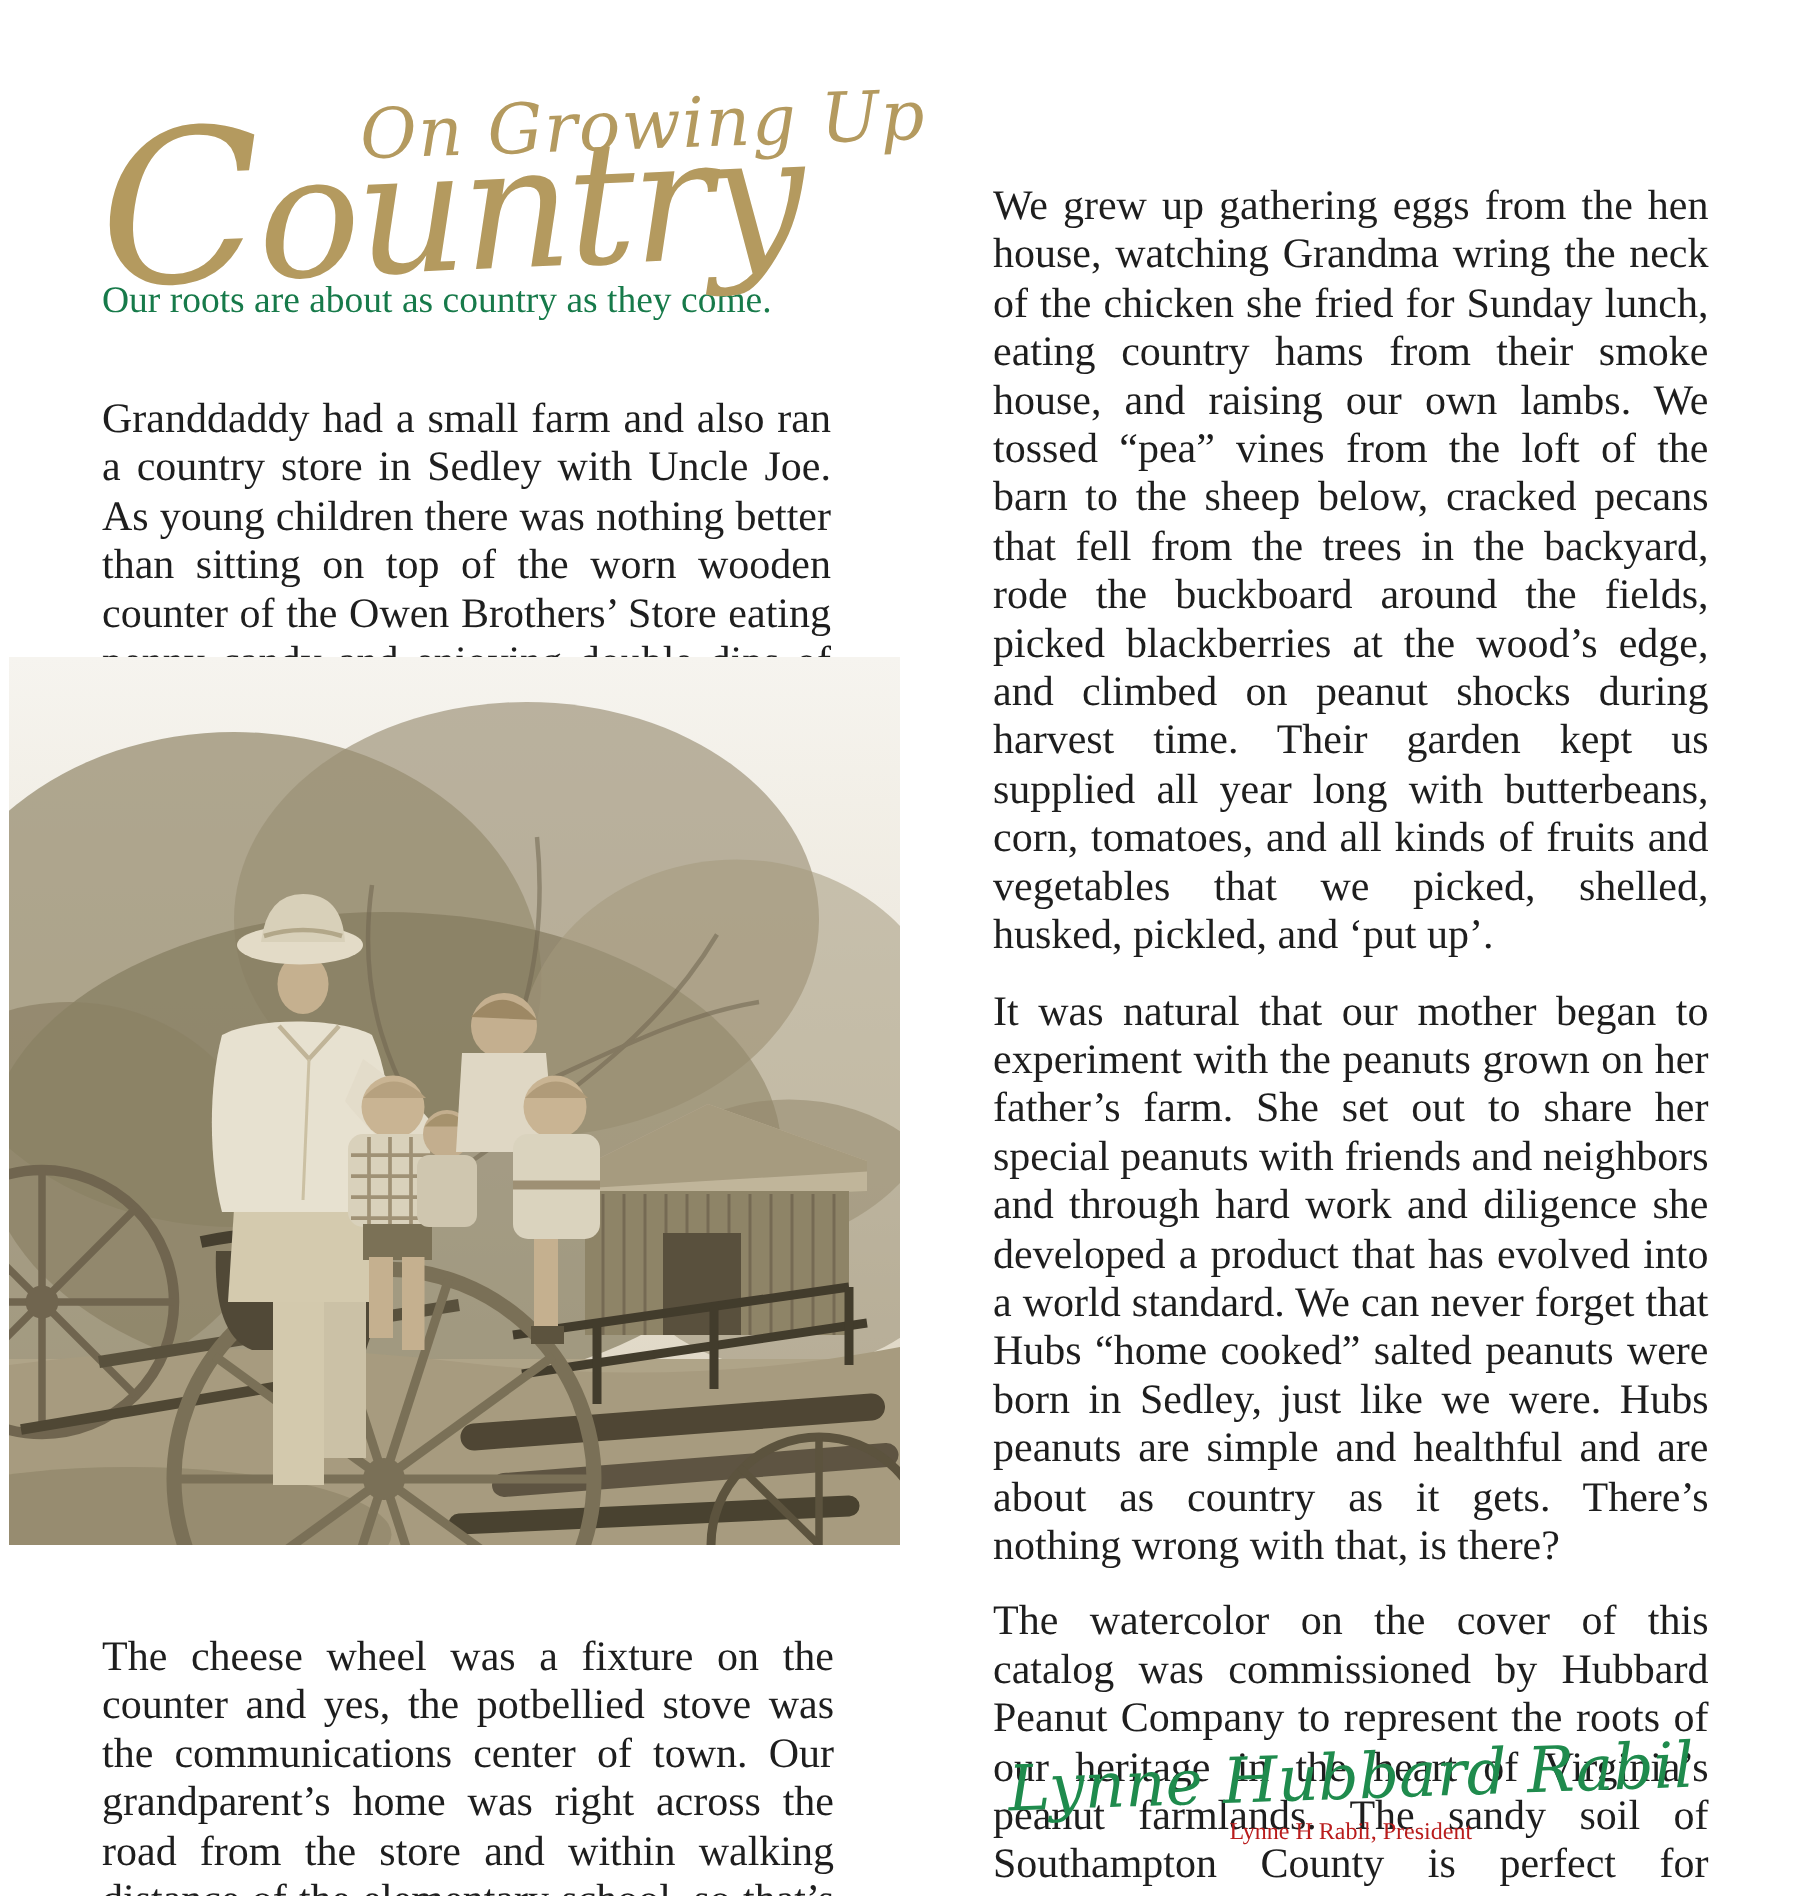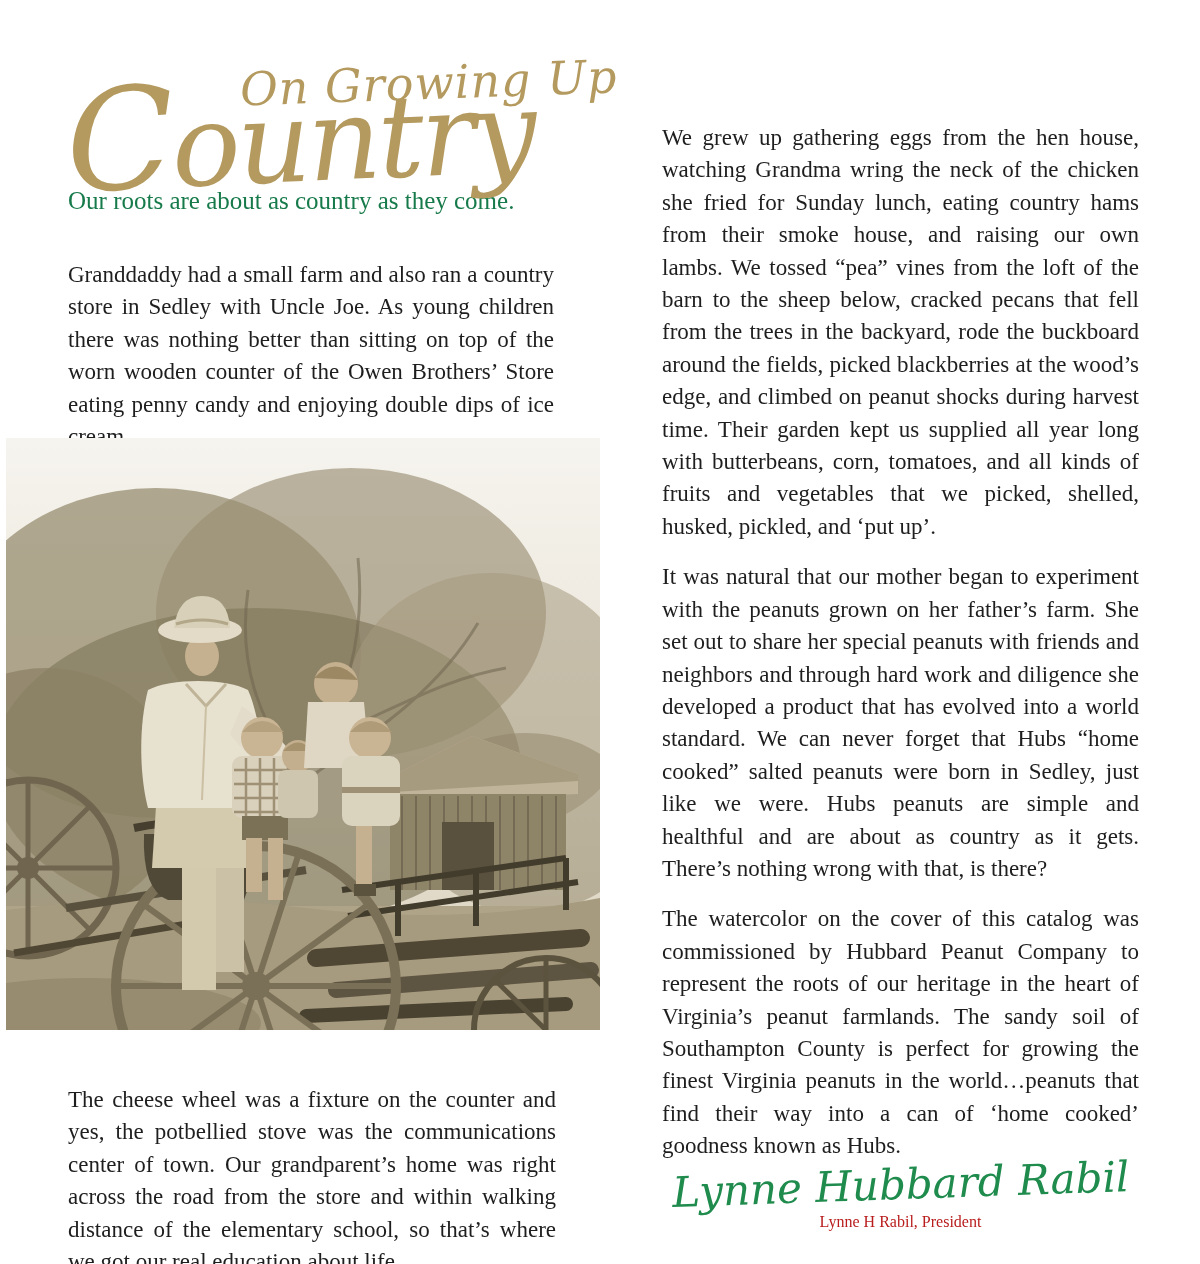--- a/index.html
+++ b/index.html
@@ -17,21 +17,21 @@
   .title-line2 {
     position:absolute; left:66px; top:58px; font-size:114px; line-height:1.05;
     letter-spacing:-3px; transform:rotate(-2.5deg); white-space:nowrap; z-index:2;
   }
   .title-line2::first-letter { font-size:1.24em; }
   
   .lead {
     position:absolute; left:68px; top:187px; width:500px;
     font-size:25px; color:#177a4a; white-space:nowrap;
   }
-  .body-text { font-size:23px; line-height:32.4px; text-align:justify; }
+  .body-text { font-size:28px; line-height:32.4px; text-align:justify; }
   .intro-para  { position:absolute; left:68px; top:236px;  width:486px; }
   .caption-para{ position:absolute; left:68px; top:1061px; width:488px; }
   .col-right   { position:absolute; left:662px; top:122px; width:477px; }
   .col-right p { margin:0 0 18px 0; }
   
   .photo {
     position:absolute; left:6px; top:438px; width:594px; height:592px; margin:0;
   }
   .photo svg { display:block; }
   

